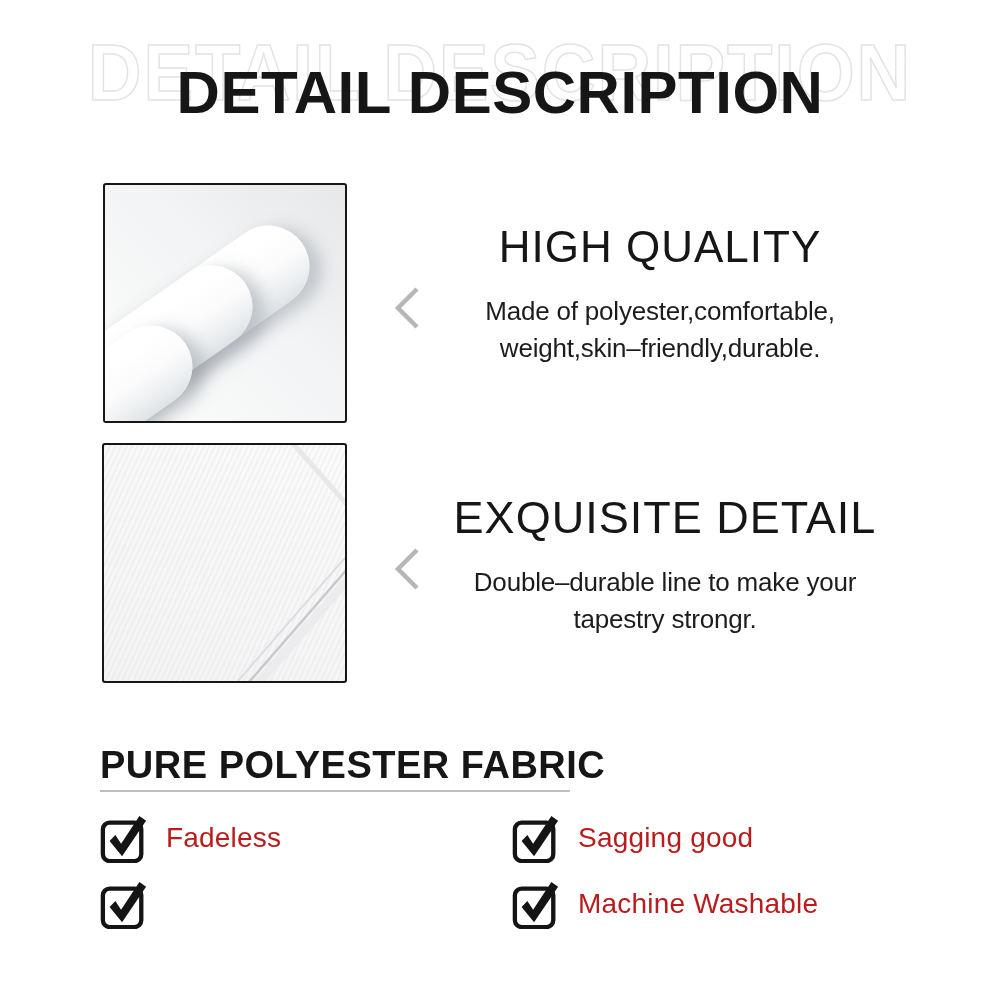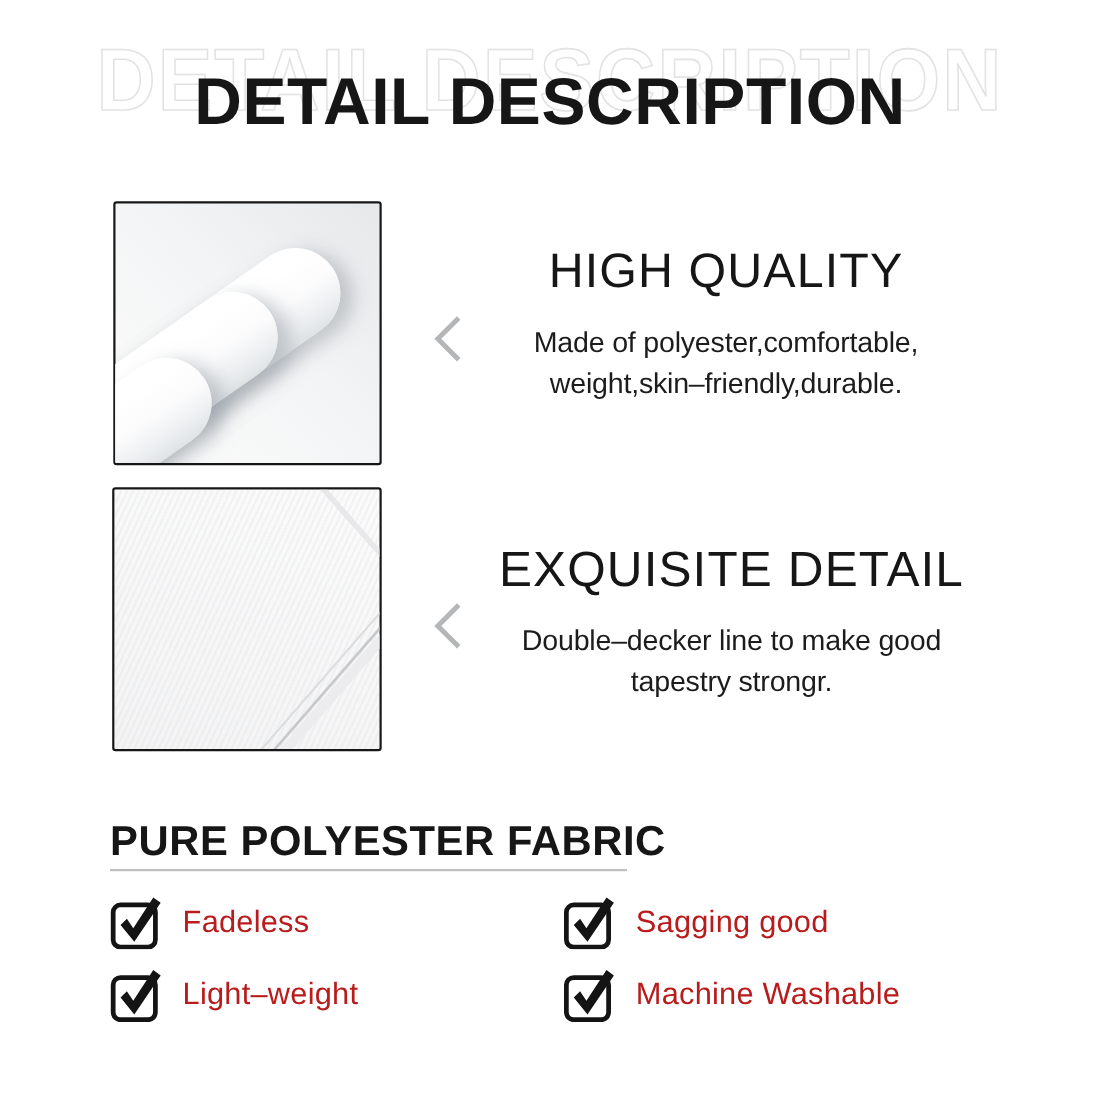--- a/index.html
+++ b/index.html
@@ -108,21 +108,21 @@
     </svg>
   </div>
 
   <svg class="chev chev2" viewBox="0 0 28 46">
     <polyline points="24,4 5,23 24,42" fill="none" stroke="#b5b6b8" stroke-width="4.5"></polyline>
   </svg>
 
   <div class="sec sec2">
     <div class="sec-heading">EXQUISITE DETAIL</div>
     <div class="sec-body">
-      <div>Double–decker line to make good</div>
+      <div>Double–durable line to make your</div>
       <div>tapestry strongr.</div>
     </div>
   </div>
 
   <div class="feat-heading">PURE POLYESTER FABRIC</div>
   <div class="feat-underline"></div>
 
   <div class="checklist">
 
     <div class="check-item">
@@ -139,21 +139,20 @@
         <polygon points="10,29 16,23 22,32 41,3 48,8 23,45" fill="#141414"></polygon>
       </svg>
       <span class="check-label">Sagging good</span>
     </div>
 
     <div class="check-item">
       <svg width="48" height="50" viewBox="0 0 50 52">
         <rect x="3" y="10" width="40" height="40" rx="7" fill="none" stroke="#141414" stroke-width="4.5"></rect>
         <polygon points="10,29 16,23 22,32 41,3 48,8 23,45" fill="#141414"></polygon>
       </svg>
-      <span class="check-label">Light–weight</span>
     </div>
 
     <div class="check-item">
       <svg width="48" height="50" viewBox="0 0 50 52">
         <rect x="3" y="10" width="40" height="40" rx="7" fill="none" stroke="#141414" stroke-width="4.5"></rect>
         <polygon points="10,29 16,23 22,32 41,3 48,8 23,45" fill="#141414"></polygon>
       </svg>
       <span class="check-label">Machine Washable</span>
     </div>
 

